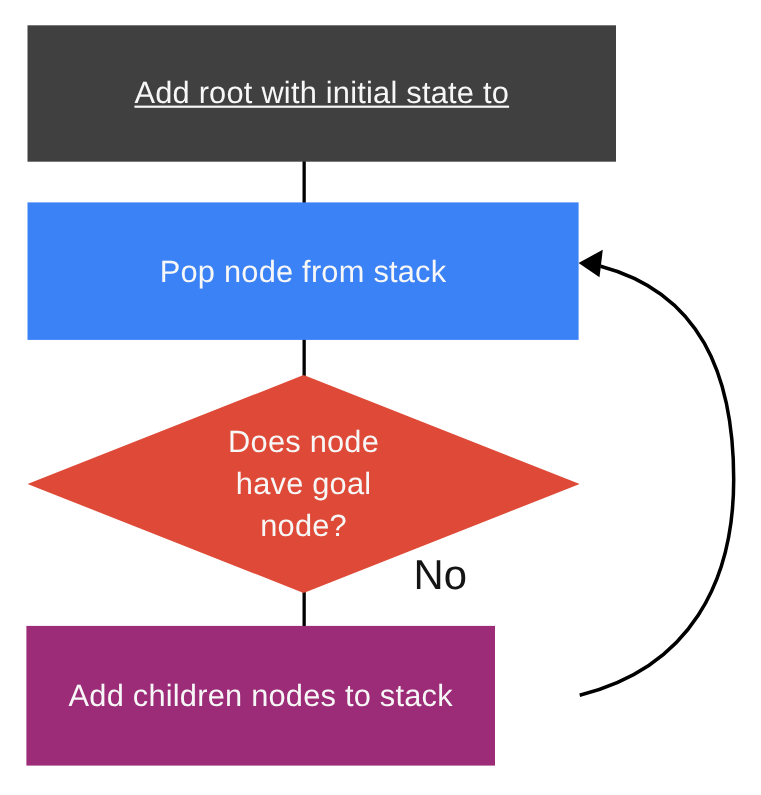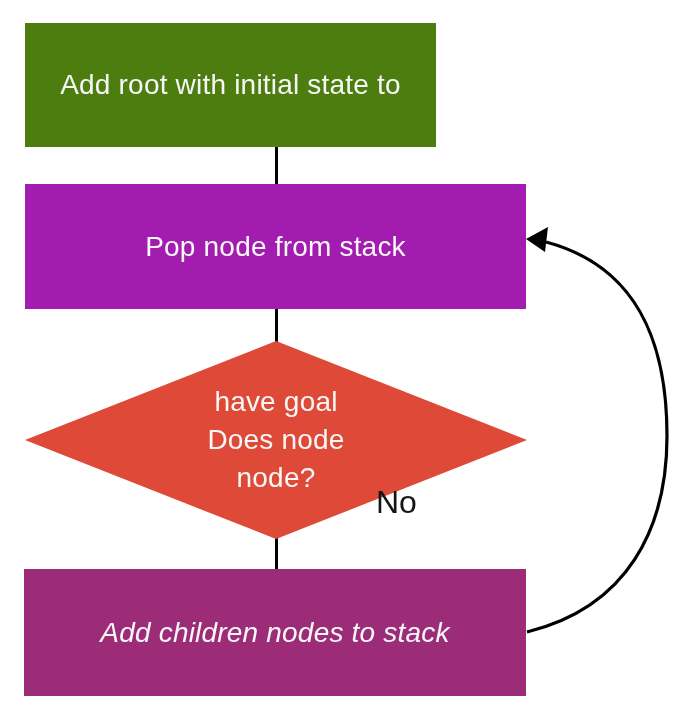--- a/index.html
+++ b/index.html
@@ -30,45 +30,45 @@
     justify-content: center;
     text-align: center;
     color: #f7f7f7;
     font-size: 28px;
     line-height: 38px;
     letter-spacing: 0.2px;
   }
   .node .line { display: block; }
   .box-add-root {
     left: 25px; top: 23px;
-    width: 411px; height: 124px;
-    background: #4d7c0f;
+    width: 535px; height: 124px;
+    background: #404040;
+    text-decoration: underline;
   }
   .box-pop {
     left: 25px; top: 184px;
     width: 501px; height: 125px;
-    background: #a21caf;
+    background: #3b82f6;
   }
   .diamond {
     left: 25px; top: 341px;
     width: 502px; height: 198px;
     background: #de4a37;
     clip-path: polygon(50% 0, 100% 50%, 50% 100%, 0 50%);
   }
   .box-children {
     left: 24px; top: 569px;
-    width: 502px; height: 127px;
+    width: 426px; height: 127px;
     background: #9c2c78;
-    font-style: italic;
   }
   .no-label {
     position: absolute;
-    left: 376px; top: 484px;
+    left: 376px; top: 505px;
     color: #141414;
-    font-size: 32px;
+    font-size: 38px;
     line-height: 36px;
   }
 </style>
 </head>
 <body>
 
 <div class="stage">
 
   <svg class="edges-svg" viewBox="0 0 692 723" xmlns="http://www.w3.org/2000/svg">
     <line x1="276.5" y1="146" x2="276.5" y2="186" stroke="#000000" stroke-width="3"></line>
@@ -80,22 +80,22 @@
 
   <div class="node box-add-root">
     <span class="line">Add root with initial state to</span>
   </div>
 
   <div class="node box-pop">
     <span class="line">Pop node from stack</span>
   </div>
 
   <div class="node diamond">
+    <span class="line">Does node</span>
     <span class="line">have goal</span>
-    <span class="line">Does node</span>
     <span class="line">node?</span>
   </div>
 
   <div class="node box-children">
     <span class="line">Add children nodes to stack</span>
   </div>
 
   <span class="no-label">No</span>
 
 </div>

